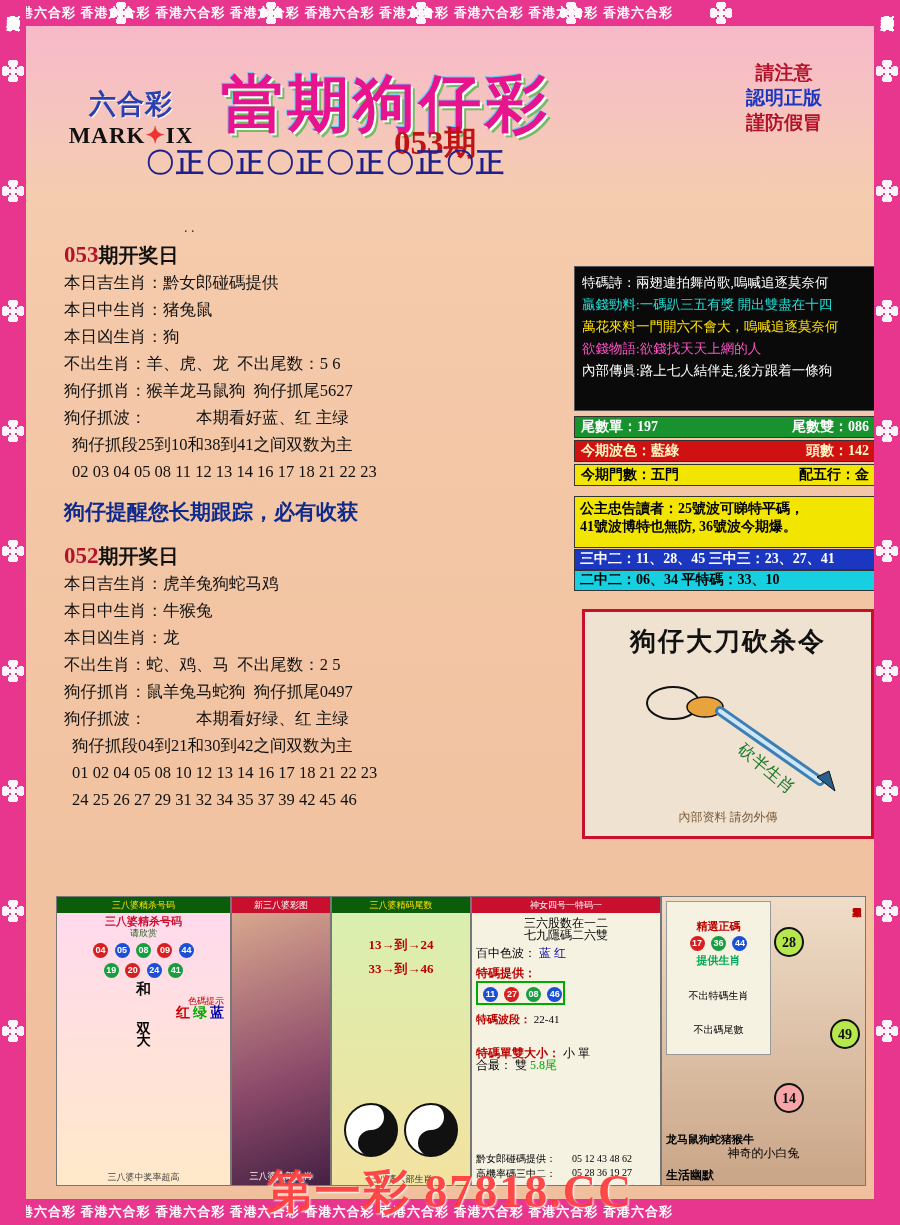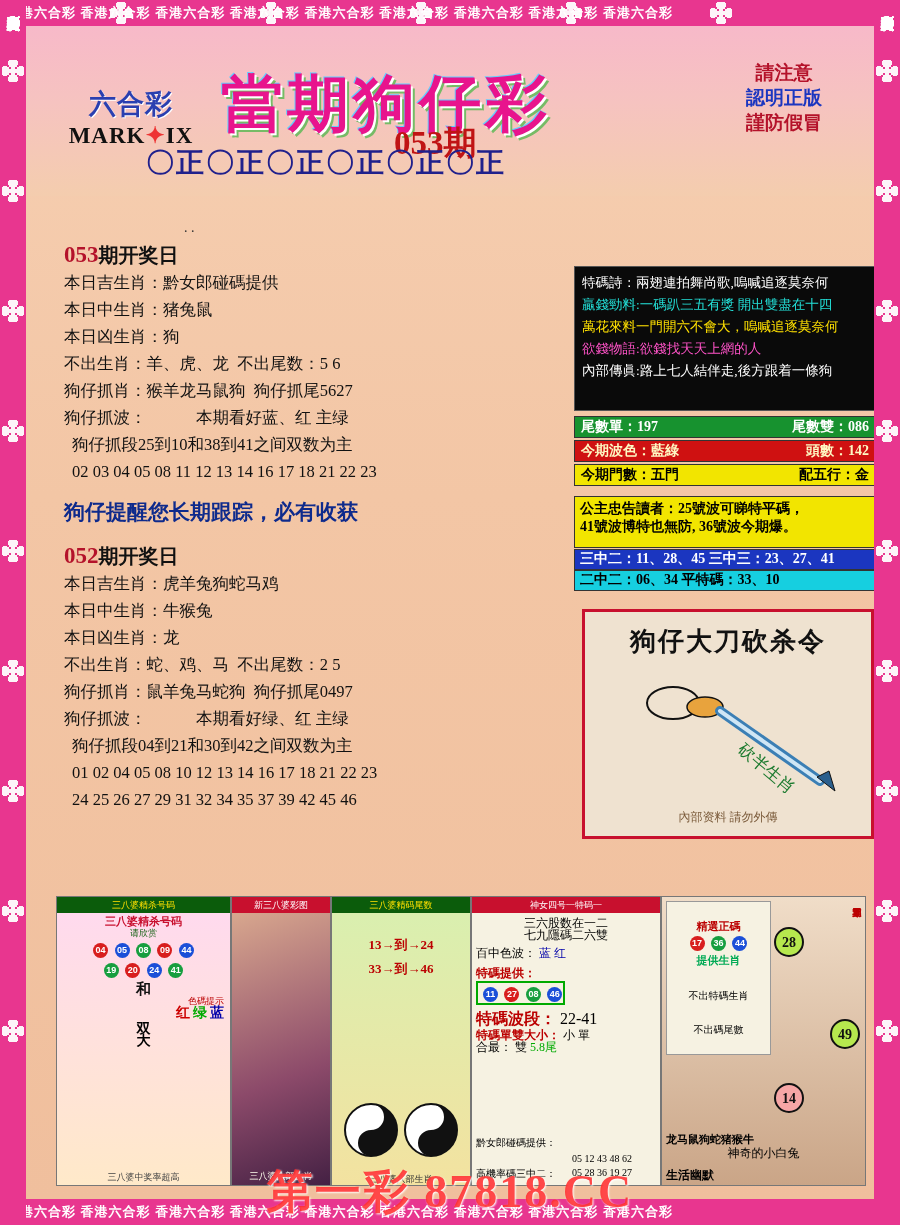--- a/index.html
+++ b/index.html
@@ -402,34 +402,34 @@
         <span>百中色波：</span>
         <span style="color:#00a;font-weight:normal">蓝  红</span>
       </div>
       <div class="mini" style="margin-top:8px;padding-left:4px;color:#b00;font-weight:bold;font-size:12px">特碼提供：</div>
       <div style="padding-left:4px;border:2px solid #0a0;display:inline-block;margin:2px 0 0 4px">
         <span class="ball b">11</span>
         <span class="ball r">27</span>
         <span class="ball g">08</span>
         <span class="ball b">46</span>
       </div>
-      <div class="mini" style="margin-top:8px;padding-left:4px;font-size:16px">
+      <div class="mini" style="margin-top:8px;padding-left:4px;font-size:11px">
         <span style="color:#b00;font-weight:bold">特碼波段：</span>
         <span>22-41</span>
       </div>
-      <div class="mini" style="margin-top:4px;padding-left:4px;font-size:12px">
+      <div class="mini" style="margin-top:22px;padding-left:4px;font-size:12px">
         <span style="color:#b00;font-weight:bold">特碼單雙大小：</span>
         <span>小 單</span>
       </div>
       <div class="mini" style="padding-left:4px;font-size:12px">
         <span>合最：</span>
         <span>雙</span>
         <span style="color:#0a0">5.8尾</span>
       </div>
-      <div class="mini" style="position:absolute;bottom:36px;left:4px;font-size:10px">黔女郎碰碼提供：</div>
+      <div class="mini" style="position:absolute;bottom:20px;left:4px;font-size:10px">黔女郎碰碼提供：</div>
       <div class="mini" style="position:absolute;bottom:20px;left:100px;font-size:10px">05  12  43  48  62</div>
       <div class="mini" style="position:absolute;bottom:5px;left:4px;font-size:10px">高機率碼三中二：</div>
       <div class="mini" style="position:absolute;bottom:6px;left:100px;font-size:10px">05  28  36  19  27</div>
     </div>
 
     <div class="p p5">
       <div class="nude"></div>
       <div class="mini" style="position:absolute;right:2px;top:4px;writing-mode:vertical-rl;color:#b00;font-weight:bold">第零五三期</div>
       <div style="position:absolute;left:4px;top:4px;width:105px;background:#f6f2e2;border:1px solid #999;padding:18px">
         <div class="mini" style="text-align:center;color:#b00;font-weight:bold;font-size:11px">精選正碼</div>

